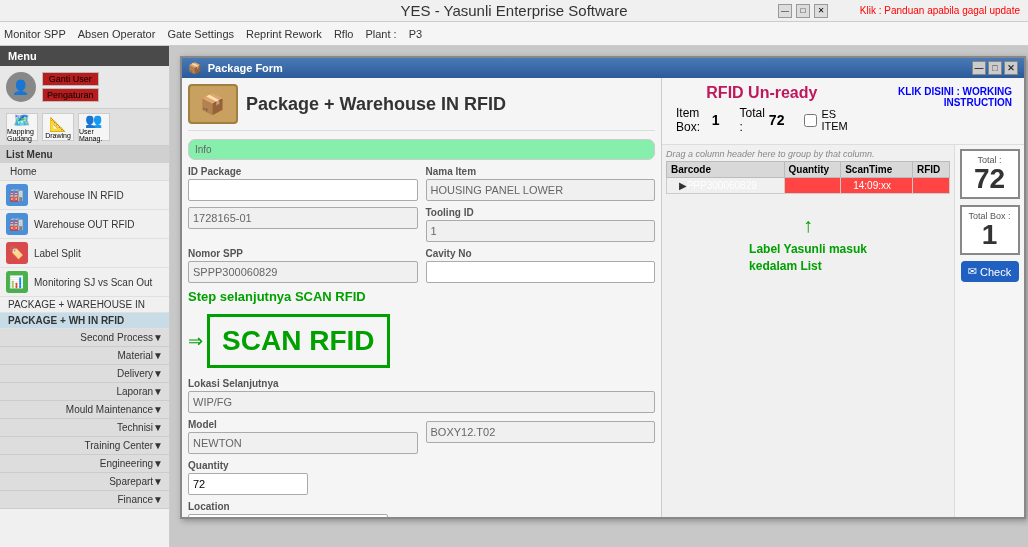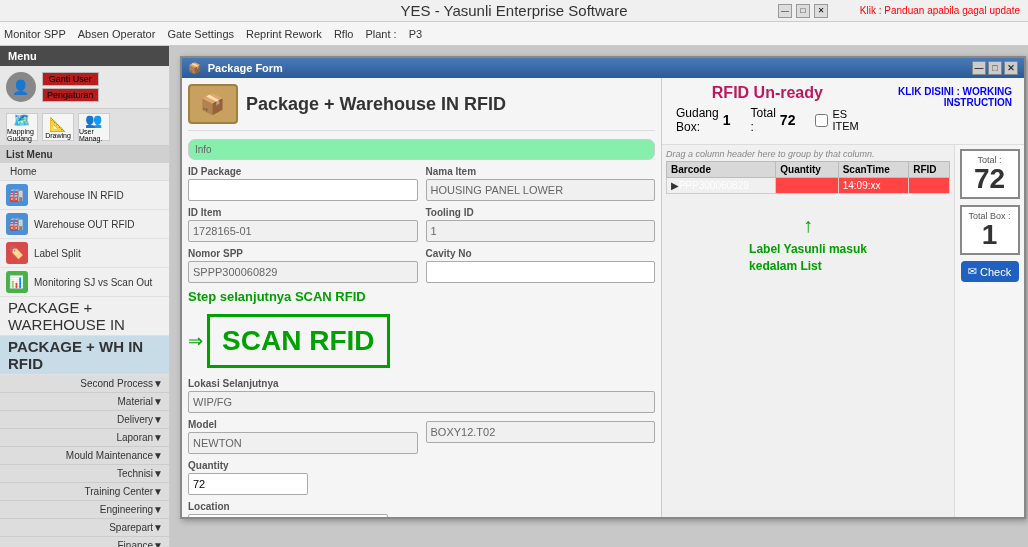--- a/index.html
+++ b/index.html
@@ -27,21 +27,21 @@
     #sidebar .user-actions { display: flex; flex-direction: column; gap: 2px; }
     #sidebar .user-action-btn { font-size: 9px; background: #b91c1c; border: 1px solid #bbb; padding: 1px 4px; cursor: pointer; }
     #sidebar .nav-icons { display: flex; gap: 4px; padding: 4px 6px; background: #e0e0e0; border-bottom: 1px solid #ccc; }
     #sidebar .nav-icon { width: 32px; height: 28px; background: #f5f5f5; border: 1px solid #ccc; display: flex; flex-direction: column; align-items: center; justify-content: center; font-size: 7px; cursor: pointer; }
     #sidebar .nav-icon .icon-sym { font-size: 14px; }
     #sidebar .list-menu-header { background: #d0d0d0; padding: 3px 6px; font-size: 10px; font-weight: bold; color: #333; }
     #sidebar .list-menu-home { background: #e8e8e8; padding: 3px 10px; font-size: 10px; color: #333; border-bottom: 1px solid #ddd; cursor: pointer; }
     #sidebar .menu-item { display: flex; align-items: center; gap: 6px; padding: 3px 6px; font-size: 10px; color: #333; cursor: pointer; border-bottom: 1px solid #e0e0e0; }
     #sidebar .menu-item .mi-icon { width: 22px; height: 22px; border-radius: 3px; display: flex; align-items: center; justify-content: center; font-size: 12px; }
     #sidebar .section-header { background: #ddd; padding: 3px 6px; font-size: 10px; color: #333; cursor: pointer; display: flex; justify-content: flex-end; border-bottom: 1px solid #ccc; }
-    #sidebar .pkg-item { padding: 2px 8px; font-size: 15px; color: #333; cursor: pointer; background: #f0f0f0; border-bottom: 1px solid #e0e0e0; }
+    #sidebar .pkg-item { padding: 2px 8px; font-size: 10px; color: #333; cursor: pointer; background: #f0f0f0; border-bottom: 1px solid #e0e0e0; }
 
     
     #content { flex: 1; background: #c8c8c8; position: relative; overflow: hidden; }
 
     
     #pkg-form { position: absolute; top: 10px; left: 10px; right: 2px; bottom: 28px; background: #f0f0f0; border: 2px solid #888; box-shadow: 2px 2px 6px rgba(0,0,0,0.3); display: flex; flex-direction: column; }
     #pkg-form .form-titlebar { background: linear-gradient(to bottom, #4a7ab5, #2a5a9a); color: white; padding: 3px 6px; display: flex; align-items: center; justify-content: space-between; font-size: 11px; font-weight: bold; }
     #pkg-form .form-titlebar .title-left { display: flex; align-items: center; gap: 6px; }
     #pkg-form .form-titlebar .win-btns { display: flex; gap: 2px; }
     #pkg-form .form-titlebar .wb { width: 14px; height: 14px; background: #ccc; border: 1px solid #888; display: flex; align-items: center; justify-content: center; font-size: 9px; cursor: pointer; color: #333; }
@@ -76,21 +76,21 @@
     .rfid-totals .total-item { display: flex; align-items: center; gap: 4px; }
     .rfid-totals .total-val { font-size: 14px; font-weight: bold; }
     .es-item { display: flex; align-items: center; gap: 4px; font-size: 11px; }
     .es-item input[type=checkbox] { }
     .working-instr { color: blue; font-size: 10px; font-weight: bold; cursor: pointer; text-align: right; padding: 2px 6px; }
 
     .rfid-table-area { flex: 1; padding: 4px; overflow: hidden; }
     .rfid-table-hint { font-size: 9px; color: #888; margin-bottom: 2px; font-style: italic; }
     .rfid-table { width: 100%; border-collapse: collapse; font-size: 10px; }
     .rfid-table th { background: #d8d8d8; border: 1px solid #bbb; padding: 2px 4px; text-align: left; font-size: 10px; }
-    .rfid-table td { border: 1px solid #ccc; padding: 2px 4px; }
+    .rfid-table td { border: 1px solid #ccc; padding: 2px 12px; }
     .rfid-table tr.row-red td { background: #ff4444; color: white; }
     .rfid-table tr.row-red td:first-child { background: transparent; }
     .rfid-table tr.row-red td:first-child::before { content: '▶'; color: #333; }
 
     .rfid-side-totals { width: 70px; background: #f5f5f5; border-left: 1px solid #ddd; padding: 4px; display: flex; flex-direction: column; gap: 6px; align-items: center; }
     .total-box { border: 2px solid #888; background: white; width: 60px; text-align: center; padding: 4px 2px; }
     .total-box .tb-label { font-size: 9px; color: #555; }
     .total-box .tb-value { font-size: 28px; font-weight: bold; color: #333; line-height: 1; }
     .check-btn { background: #2060c0; color: white; border: none; border-radius: 4px; padding: 4px 8px; font-size: 11px; cursor: pointer; width: 58px; display: flex; align-items: center; justify-content: center; gap: 3px; }
 
@@ -249,21 +249,20 @@
               <input type="text" value="" style="">
             </div>
             <div class="form-field">
               <label>Nama Item</label>
               <input type="text" class="readonly" readonly="" value="HOUSING PANEL LOWER" style="">
             </div>
           </div>
 
           <div class="form-row">
             <div class="form-field">
-              <label>ID Item</label>
               <input type="text" class="readonly" readonly="" value="1728165-01" style="">
             </div>
             <div class="form-field">
               <label>Tooling ID</label>
               <input type="text" class="readonly" readonly="" value="1" style="">
             </div>
           </div>
 
           <div class="form-row">
             <div class="form-field">
@@ -322,21 +321,21 @@
 
         </div>
 
         <div class="form-right">
           <div class="rfid-header">
             <div style="display:flex; justify-content:space-between; align-items:flex-start;">
               <div>
                 <div class="rfid-status">RFID Un-ready</div>
                 <div class="rfid-totals">
                   <div class="total-item">
-                    <span>Gudang Box:</span>
+                    <span>Item Box:</span>
                     <span class="total-val">1</span>
                   </div>
                   <div class="total-item">
                     <span>Total :</span>
                     <span class="total-val">72</span>
                   </div>
                   <div class="es-item">
                     <input type="checkbox" style="">
                     <span>ES ITEM</span>
                   </div>

